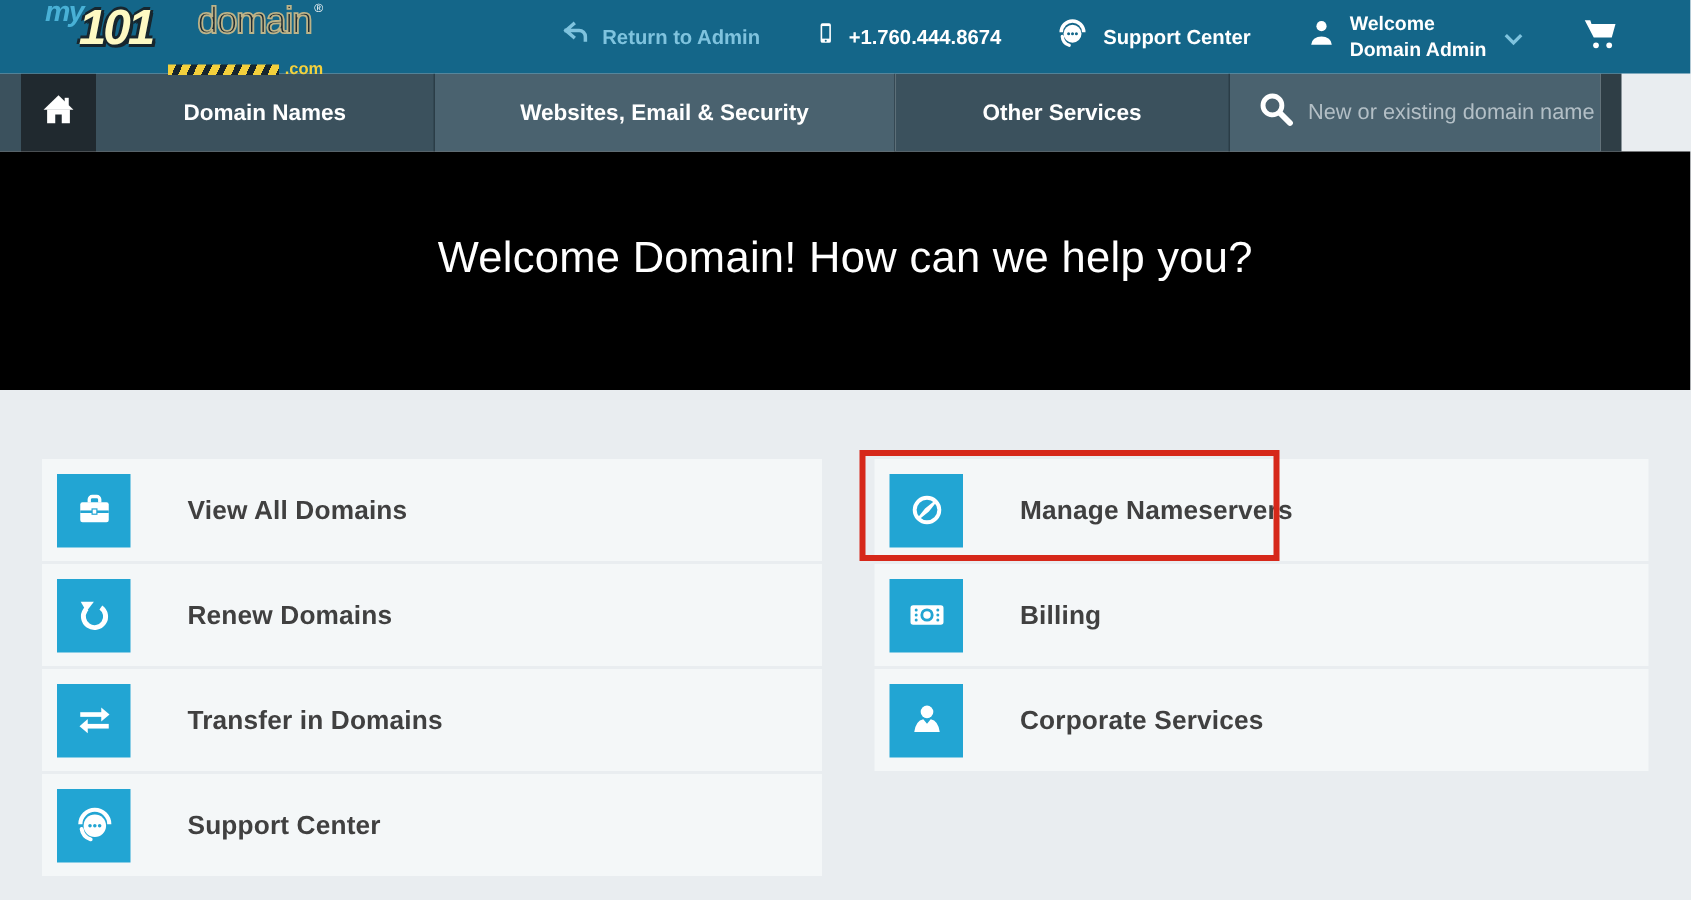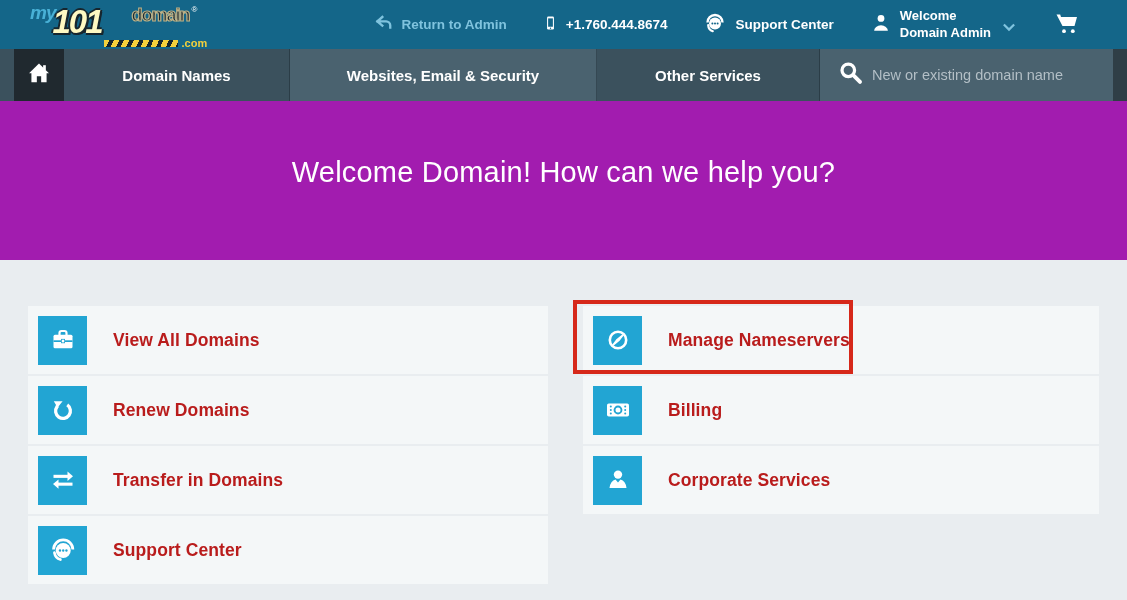--- a/index.html
+++ b/index.html
@@ -24,21 +24,21 @@
   }
   .logo-num{
     color:#fef9c3; font-style:italic; font-weight:800; font-size:33px;
     line-height:1; margin-top:4px;
     text-shadow:-2px 0 0 #17262e, 2px 0 0 #17262e, 0 -2px 0 #17262e, 0 2px 0 #17262e, 2px 2px 0 #17262e;
     letter-spacing:-2px; margin-right:2px;
   }
   .logo-right{ display:flex; flex-direction:column; margin-top:5px; }
   .logo-domain-row{ display:flex; align-items:flex-start; }
   .logo-domain{
-    color:#1d2b33; font-weight:700; font-size:18px; line-height:1; letter-spacing:-1px;padding-left:28px;
+    color:#1d2b33; font-weight:400; font-size:25px; line-height:1; letter-spacing:-1px;padding-left:28px;
     -webkit-text-stroke:1.2px #bdb388;
   }
   .logo-reg{ color:#ffffff; font-size:8px; margin-left:2px; margin-top:-1px; }
   .logo-under{ display:flex; align-items:center; justify-content:flex-end; margin-top:14px; }
   .logo-stripes{
     width:74px; height:7px; margin-right:4px;
     background:repeating-linear-gradient(115deg,#f3d03c 0 5px,#17262e 5px 9px);
   }
   .logo-tld{ color:#f3d03c; font-weight:700; font-size:11px; line-height:1; }
 
@@ -64,32 +64,32 @@
     display:flex; align-items:center; justify-content:center;
     color:#ffffff; font-size:15px; font-weight:600; cursor:pointer;
     border-right:1px solid rgba(15,25,31,0.35);
   }
   .nav-tab.dark{ background:#3b515d; }
   .nav-tab.light{ background:#4a626f; }
   .tab-1{ width:226px; }
   .tab-2{ width:307px; }
   .tab-3{ width:223px; }
   .nav-search{
-    width:293px; background:#4a626f; display:flex; align-items:center; padding-left:18px; gap:8px;
+    width:247px; background:#4a626f; display:flex; align-items:center; padding-left:18px; gap:8px;
   }
   .nav-search input{
     background:transparent; border:none; outline:none;
     color:#ffffff; font-size:14.5px; font-family:"Liberation Sans",sans-serif;
     width:230px;
   }
   .nav-search input::placeholder{ color:#b3bfc6; opacity:1; }
 
   
   .hero{
-    height:159px; background:#a21caf;
+    height:159px; background:#000000;
     display:flex; align-items:center; justify-content:center;
     padding-bottom:16px;
   }
   .hero h1{
     color:#ffffff; font-size:29px; font-weight:400; letter-spacing:0.2px;
   }
 
   
   .content{ position:relative; height:340px; background:#e9edf0; }
   .tile-col{
@@ -99,21 +99,21 @@
   .tile-col.right-col{ left:583px; width:516px; }
   .tile{
     height:68px; background:#f4f7f8; display:flex; align-items:center;
     padding-left:10px; cursor:pointer;
   }
   .tile-icon{
     width:49px; height:49px; background:#22a5d3; flex:0 0 49px;
     display:flex; align-items:center; justify-content:center;
   }
   .tile-label{
-    margin-left:26px; font-size:17.5px; font-weight:700; color:#b91c1c; letter-spacing:0.1px;
+    margin-left:38px; font-size:17.5px; font-weight:700; color:#404040; letter-spacing:0.1px;
   }
   .highlight-box{
     position:absolute; left:573px; top:40px; width:280px; height:74px;
     border:4px solid #d6281a; pointer-events:none;
   }
 </style>
 </head>
 <body>
 
 <div class="topbar">

